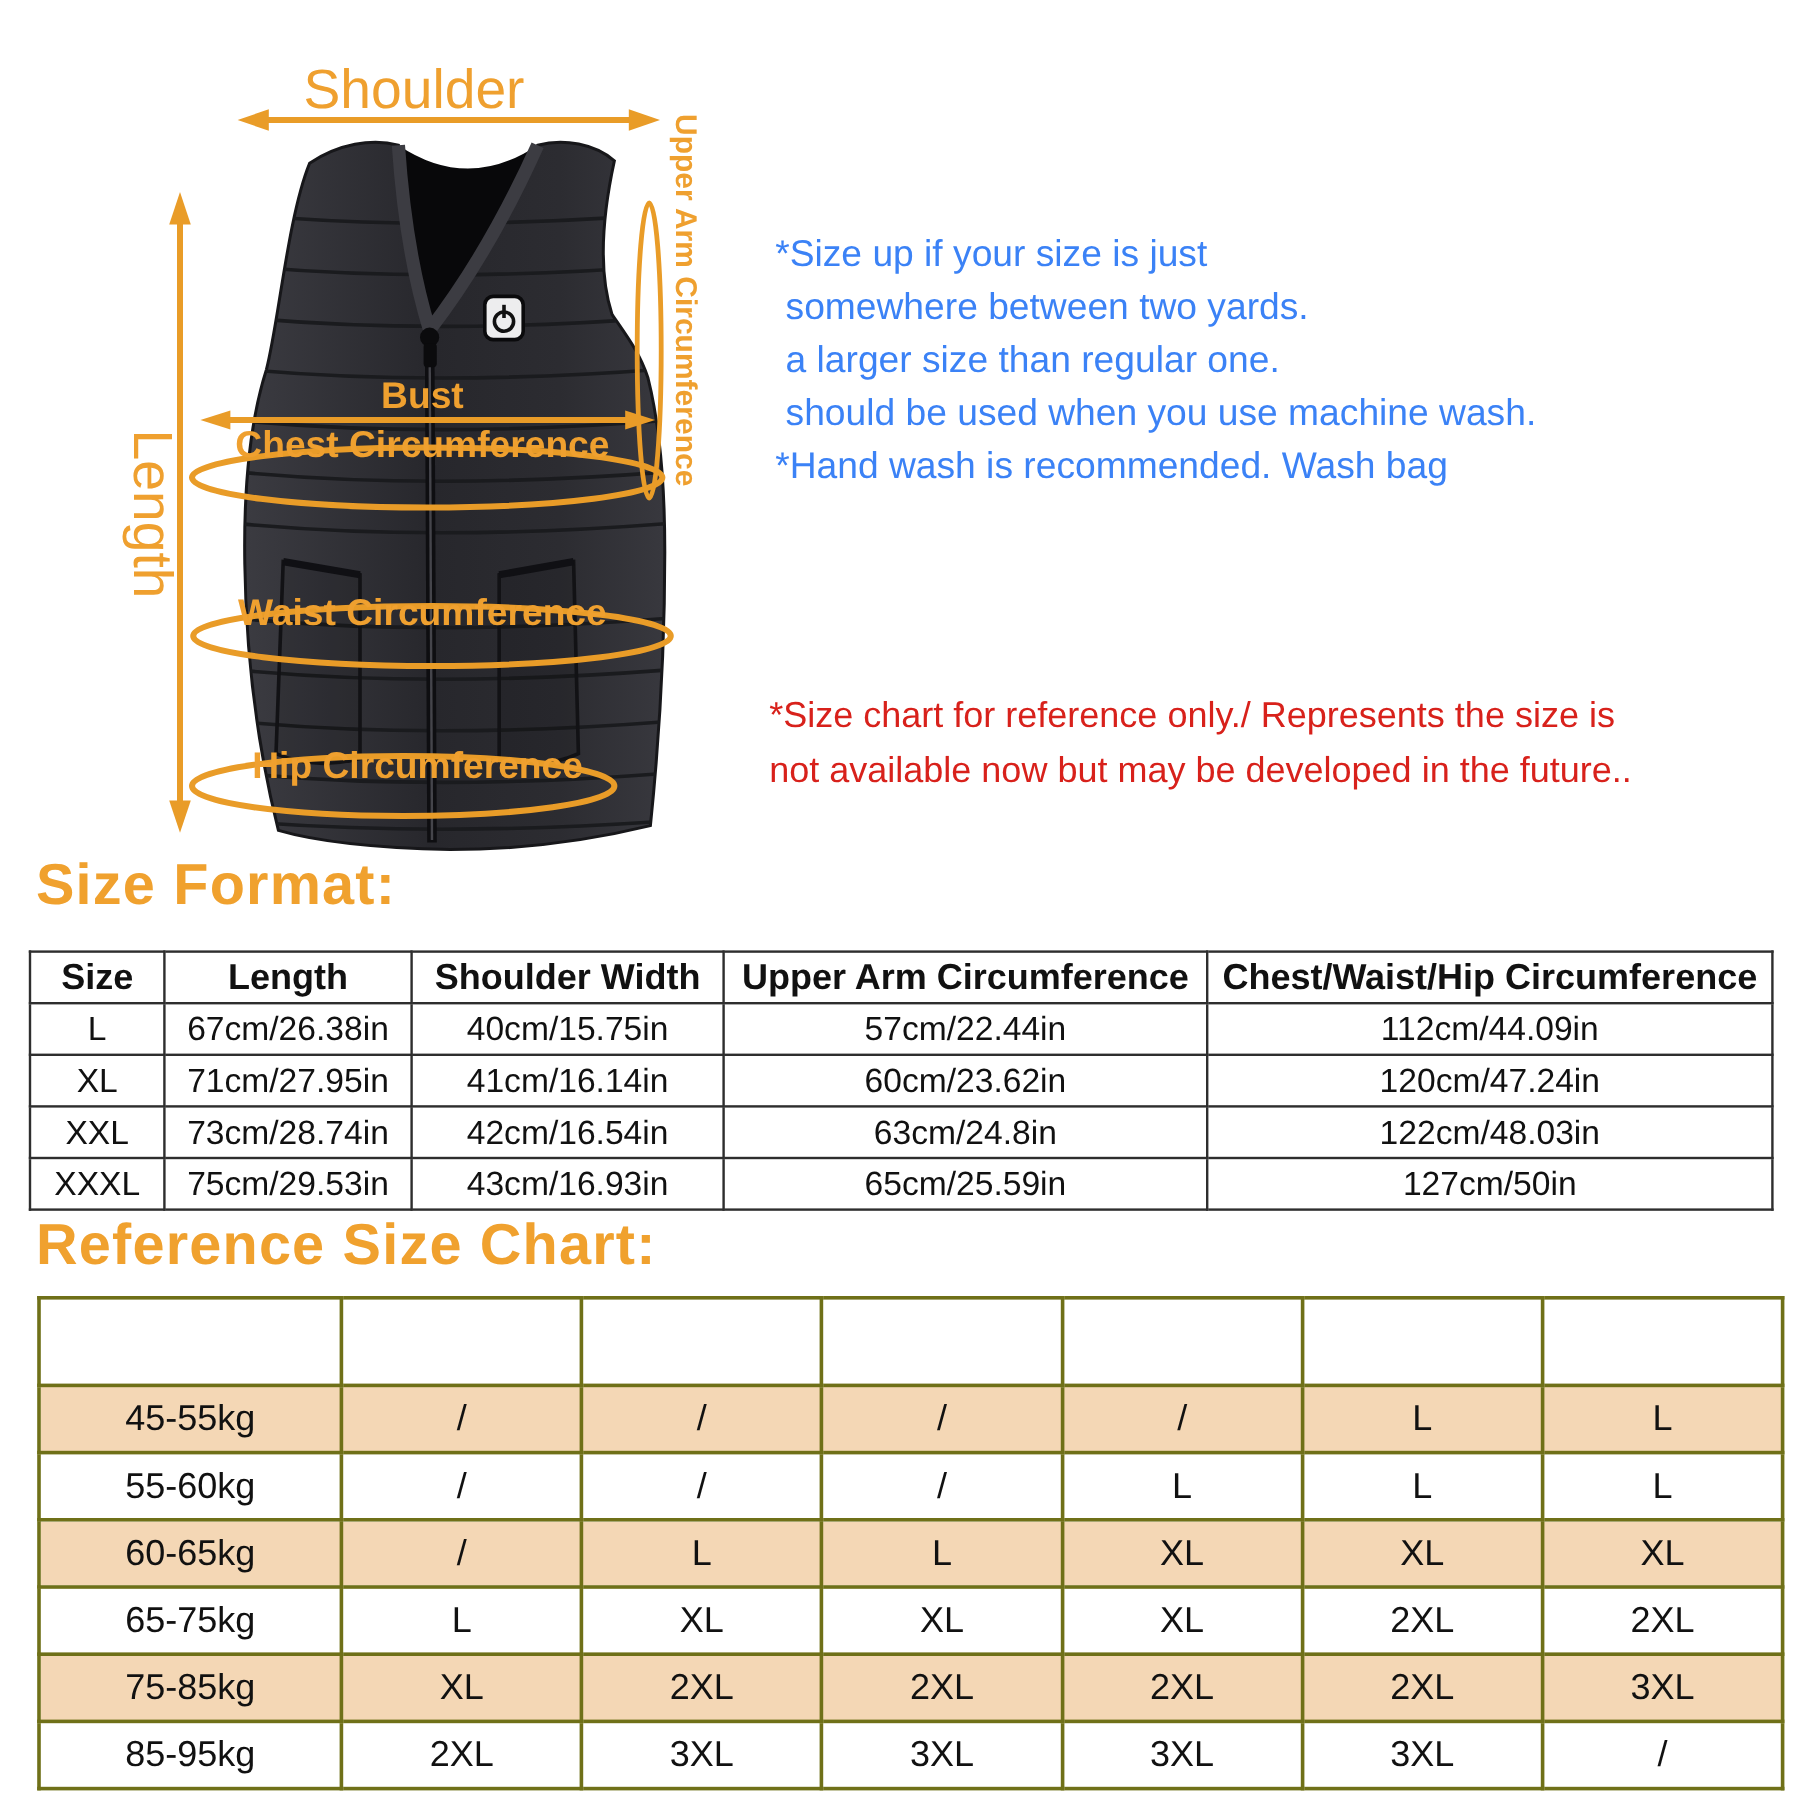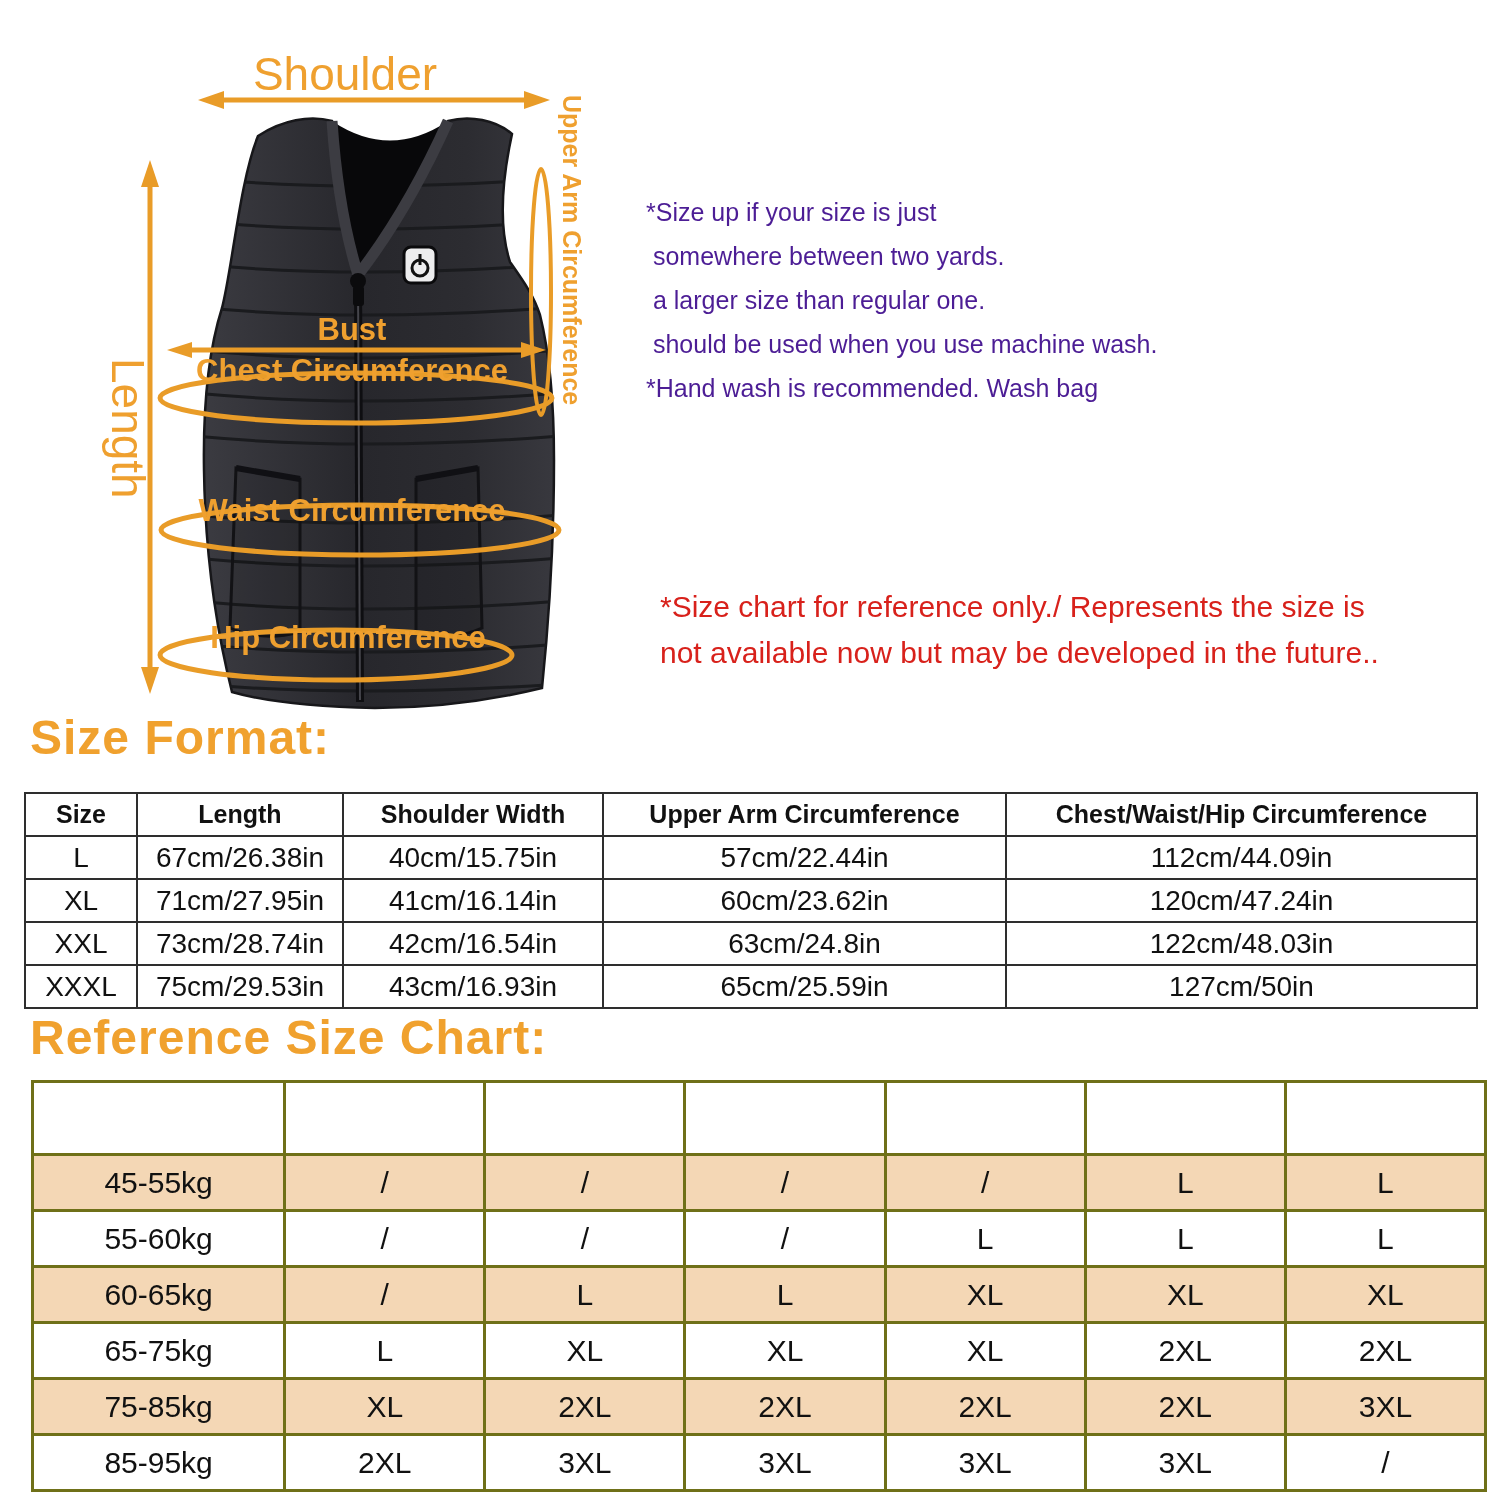--- a/index.html
+++ b/index.html
@@ -5,35 +5,35 @@
   html,body { margin:0; padding:0; background:#ffffff; }
   .canvas {
     position:relative; width:1500px; height:1500px; background:#ffffff;
     font-family:"Liberation Sans", sans-serif; overflow:hidden;
   }
   .diagram-svg { position:absolute; left:0; top:0; }
 
   
   .note { position:absolute; left:646px; top:190px; width:830px; }
   .note-title { font-size:40px; font-weight:bold; margin-bottom:12px; }
-  .note-line { font-size:25px; line-height:44px; color:#4c1d95; white-space:pre; }
-
-  .disclaimer { position:absolute; left:660px; top:574px; width:840px;margin-top:10px; }
+  .note-line { font-size:31px; line-height:44px; color:#3b82f6; white-space:pre; }
+
+  .disclaimer { position:absolute; left:641px; top:574px; width:840px; }
   .disclaimer-line { font-size:30px; line-height:46px; white-space:pre; }
 
   
   .h-orange { position:absolute; font-size:48px; font-weight:bold; letter-spacing:1px;text-align:right; }
   .h1 { left:30px; top:710px; }
   .h2 { left:30px; top:1010px; }
 
   
   .t1 { position:absolute; left:24px; top:792px; width:1452px;
         border-collapse:collapse; table-layout:fixed; color:#111; }
   .t1 th, .t1 td { border:2px solid #2e2e2e; text-align:center; padding:0; overflow:hidden; }
-  .t1 th { height:41px; font-size:25px; font-weight:bold; }
+  .t1 th { height:41px; font-size:30px; font-weight:bold; }
   .t1 td { height:41px; font-size:28px; font-weight:normal; }
 
   
   .t2 { position:absolute; left:31px; top:1080px; width:1456px;
         border-collapse:collapse; table-layout:fixed; color:#111; }
   .t2 th, .t2 td { border:3px solid #6F7018; text-align:center; padding:0; overflow:hidden; }
   .t2 th { height:70px; font-size:31px; font-weight:bold; color:#ffffff; }
   .t2 td { height:53px; font-size:30px; font-weight:normal; background:#ffffff; }
   .t2 tbody tr:nth-child(odd) td { background:#F4D7B5; }
 

